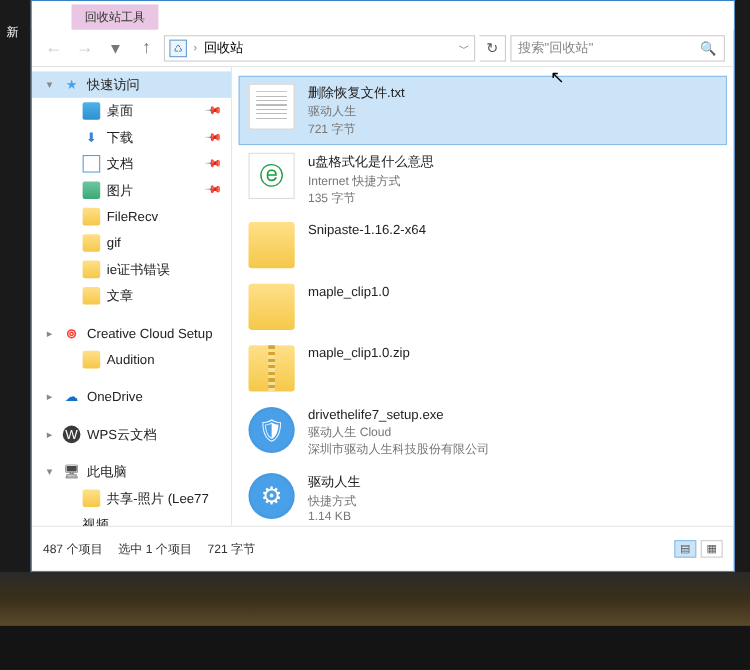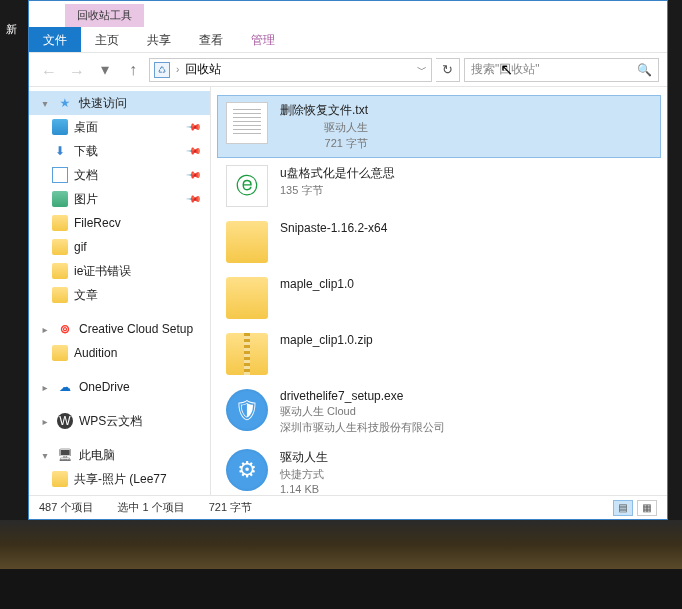--- a/index.html
+++ b/index.html
@@ -19,77 +19,70 @@
 .addr { flex: 1; height: 24px; border: 1px solid #ccc; display: flex; align-items: center; font-size: 12px; padding: 0 4px; gap: 6px; }
 .addr .bin-ico { width: 16px; height: 16px; background: #eef4fb; border: 1px solid #6a9fd4; display: flex; align-items: center; justify-content: center; font-size: 9px; color: #2c6fb5; }
 .addr .chev { color: #888; font-size: 10px; }
 .addr .drop { margin-left: auto; color: #555; font-size: 10px; }
 .refresh { width: 24px; height: 24px; border: 1px solid #ccc; border-left: none; display: flex; align-items: center; justify-content: center; color: #555; font-size: 13px; }
 .search { width: 195px; height: 24px; border: 1px solid #ccc; display: flex; align-items: center; padding: 0 6px; font-size: 12px; color: #888; }
 .search .mag { margin-left: auto; color: #555; font-size: 12px; }
 .body { flex: 1; display: flex; overflow: hidden; }
 .sidebar { width: 182px; border-right: 1px solid #e5e5e5; overflow-y: auto; overflow-x: hidden; font-size: 12px; padding-top: 4px; }
 .sbrow { display: flex; align-items: center; height: 24px; padding-left: 28px; gap: 6px; color: #222; white-space: nowrap; cursor: pointer; position: relative; }
-.sbrow.lvl2 { padding-left: 23px; }
+.sbrow.lvl2 { padding-left: 46px; }
 .sbrow.active { background: #cce4f7; }
 .sbrow .exp { position: absolute; left: 10px; color: #888; font-size: 10px; width: 12px; text-align: center; }
 .sbrow .ico { width: 16px; height: 16px; display: inline-flex; align-items: center; justify-content: center; font-size: 12px; }
 .sbrow .pin { margin-left: auto; margin-right: 10px; color: #888; font-size: 10px; transform: rotate(45deg); }
 .i-star { color: #4aa0e8; }
 .i-folder { background: linear-gradient(#ffe089,#f5c849); border-radius: 2px; }
 .i-desk { background: linear-gradient(#4fb2e8,#2d8fcf); border-radius: 2px; }
 .i-down { color: #3a84d2; font-size: 14px; }
 .i-doc { background: #fff; border: 1px solid #5aa0dd; }
 .i-pic { background: linear-gradient(#6dc7a2,#3ea876); border-radius: 2px; }
 .i-cc { color: #ff3b2f; font-weight: bold; font-size: 11px; }
 .i-od { color: #1170c9; }
 .i-wps { background: #3a3a3a; color: #fff; border-radius: 50%; font-size: 8px; }
 .i-pc { color: #4a4a4a; }
 .content { flex: 1; overflow-y: auto; overflow-x: hidden; padding: 8px 6px; }
 .item { display: flex; gap: 12px; padding: 6px 8px; align-items: flex-start; cursor: pointer; border: 1px solid transparent; }
-.item.selected { background: #cce4f7; border: 1px solid #8bbde6; text-align: right; }
+.item.selected { background: #cce4f7; border: 1px solid #8bbde6; }
 .thumb { width: 42px; height: 42px; flex-shrink: 0; display: flex; align-items: center; justify-content: center; font-size: 22px; }
 .t-txt { background: #fff; border: 1px solid #ccc; position: relative; }
 .t-txt::after { content: ""; position: absolute; left: 6px; right: 6px; top: 6px; height: 28px; background: repeating-linear-gradient(#bbb,#bbb 1px,transparent 1px,transparent 4px); }
 .t-ie { background: #fff; border: 1px solid #ddd; color: #1a9c3f; }
 .t-folder { background: linear-gradient(#ffe089,#f5c849); border-radius: 3px; }
 .t-zip { background: linear-gradient(#ffe089,#f5c849); border-radius: 3px; position: relative; }
 .t-zip::after { content: ""; position: absolute; left: 18px; top: 0; bottom: 0; width: 6px; background: repeating-linear-gradient(#d4a528,#d4a528 3px,#f5e0a0 3px,#f5e0a0 6px); }
 .t-app { background: radial-gradient(circle,#4aa0e8 60%,#2d7fc7); border-radius: 50%; color: #fff; font-size: 20px; }
 .t-app2 { background: radial-gradient(circle,#4aa0e8 60%,#2d7fc7); border-radius: 50%; color: #fff; font-size: 22px; }
 .meta { display: flex; flex-direction: column; gap: 1px; font-size: 12px; }
 .meta .fname { color: #222; }
 .meta .ftype, .meta .fsize { color: #777; font-size: 11px; }
-.status { height: 24px; border-top: 1px solid #e5e5e5; display: flex; align-items: center; padding: 0 10px; font-size: 11px; color: #333; gap: 24px; }
+.status { height: 41px; border-top: 1px solid #e5e5e5; display: flex; align-items: center; padding: 0 10px; font-size: 11px; color: #333; gap: 14px; }
 .status .viewbtns { margin-left: auto; display: flex; gap: 4px; }
 .status .vbtn { width: 20px; height: 16px; border: 1px solid #ccc; display: flex; align-items: center; justify-content: center; font-size: 10px; color: #555; }
 .status .vbtn.on { background: #cce4f7; border-color: #8bbde6; }
 .cursor { position: absolute; left: 500px; top: 60px; font-size: 16px; color: #000; pointer-events: none; }
 .taskbar { position: absolute; left: 0; right: 0; bottom: 0; height: 40px; background: rgba(20,20,20,0.85); }
 .wallpaper { position: absolute; left: 0; right: 0; top: 520px; bottom: 40px; background: linear-gradient(#2a2a2a,#3a2f1a,#5a4a2a); }
 </style>
 </head>
 <body>
 
 <div class="desktop-label">新</div>
 <div class="wallpaper"></div>
 
 <div class="window">
 
   <div class="title-tabs">
     <div class="mini-tab highlight">回收站工具</div>
   </div>
 
-  <div class="ribbon">
-    <div class="rtab active">文件</div>
-    <div class="rtab">主页</div>
-    <div class="rtab">共享</div>
-    <div class="rtab">查看</div>
-    <div class="rtab accent">管理</div>
-  </div>
 
   <div class="nav-row">
     <div class="navbtn disabled">
         <span>←</span>
       </div>
     <div class="navbtn disabled">
         <span>→</span>
       </div>
     <div class="navbtn">
         <span>▾</span>
@@ -198,20 +191,21 @@
         <div class="meta">
           <span class="fname">删除恢复文件.txt</span>
           <span class="ftype">驱动人生</span>
           <span class="fsize">721 字节</span>
         </div>
       </div>
       <div class="item">
         <div class="thumb t-ie">ⓔ</div>
         <div class="meta">
           <span class="fname">u盘格式化是什么意思</span>
+          <span class="ftype">Internet 快捷方式</span>
           <span class="fsize">135 字节</span>
         </div>
       </div>
       <div class="item">
         <div class="thumb t-folder"></div>
         <div class="meta">
           <span class="fname">Snipaste-1.16.2-x64</span>
         </div>
       </div>
       <div class="item">

